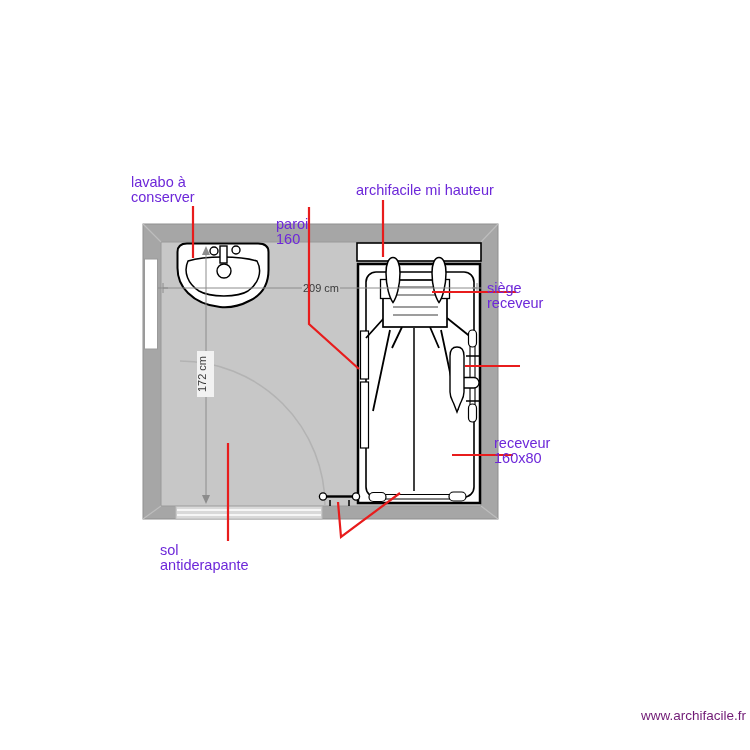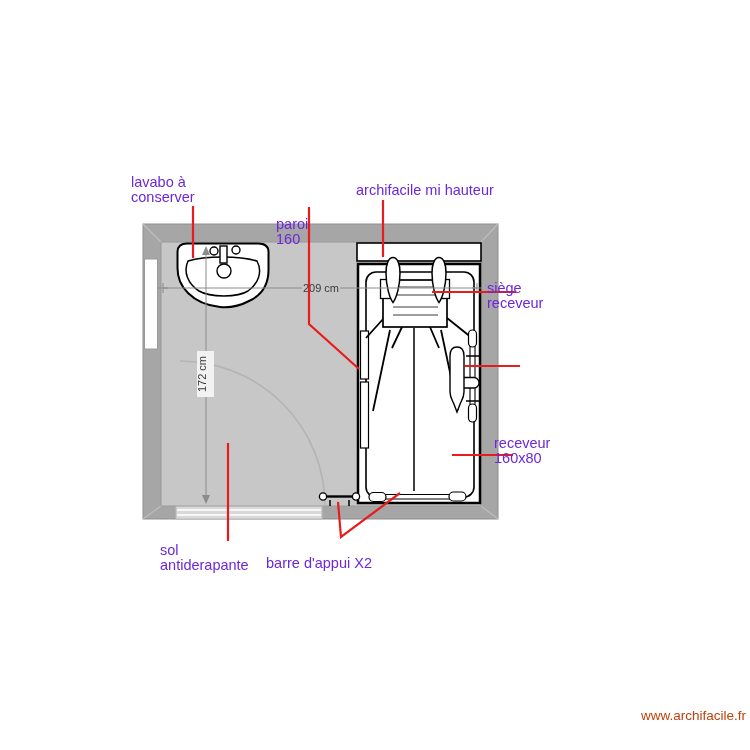--- a/index.html
+++ b/index.html
@@ -3,21 +3,21 @@
 <meta charset="utf-8">
 <style>
   html,body{margin:0;padding:0;background:#fff;}
   .canvas{position:relative;width:750px;height:750px;background:#fff;overflow:hidden;
           font-family:"Liberation Sans","DejaVu Sans",sans-serif;}
   .plan-svg{position:absolute;left:0;top:0;}
   .label{position:absolute;color:#6d28d9;font-size:14.5px;line-height:15px;
          text-align:left;white-space:pre-line;}
   .dim-text{font-size:11px;fill:#3a3a3a;}
   .watermark{position:absolute;left:628px;top:708px;width:118px;text-align:right;
-             font-size:13.5px;color:#c2410c;cursor:pointer;}
+             font-size:13.5px;color:#701a75;cursor:pointer;}
 </style>
 </head>
 <body>
 
 <div class="canvas">
 
   <svg class="plan-svg" width="750" height="750" viewBox="0 0 750 750">
 
     <g>
       <rect x="143" y="224" width="355" height="295" fill="#a6a6a6" stroke="#8f8f8f" stroke-width="1"></rect>
@@ -118,16 +118,15 @@
 conserver</div>
   <div class="label" style="left:276px;top:177px;width:100px;margin-top:40px;">paroi
 160</div>
   <div class="label" style="left:356px;top:183px;width:170px;">archifacile mi hauteur</div>
   <div class="label" style="left:487px;top:281px;width:110px;">siège
 receveur</div>
   <div class="label" style="left:494px;top:436px;width:110px;">receveur
 160x80</div>
   <div class="label" style="left:160px;top:543px;width:120px;">sol
 antiderapante</div>
-  <div class="label" style="left:266px;top:556px;width:150px;">barre d'appui X2</div>
 
   <div class="watermark">www.archifacile.fr</div>
 </div>
 
 </body></html>

